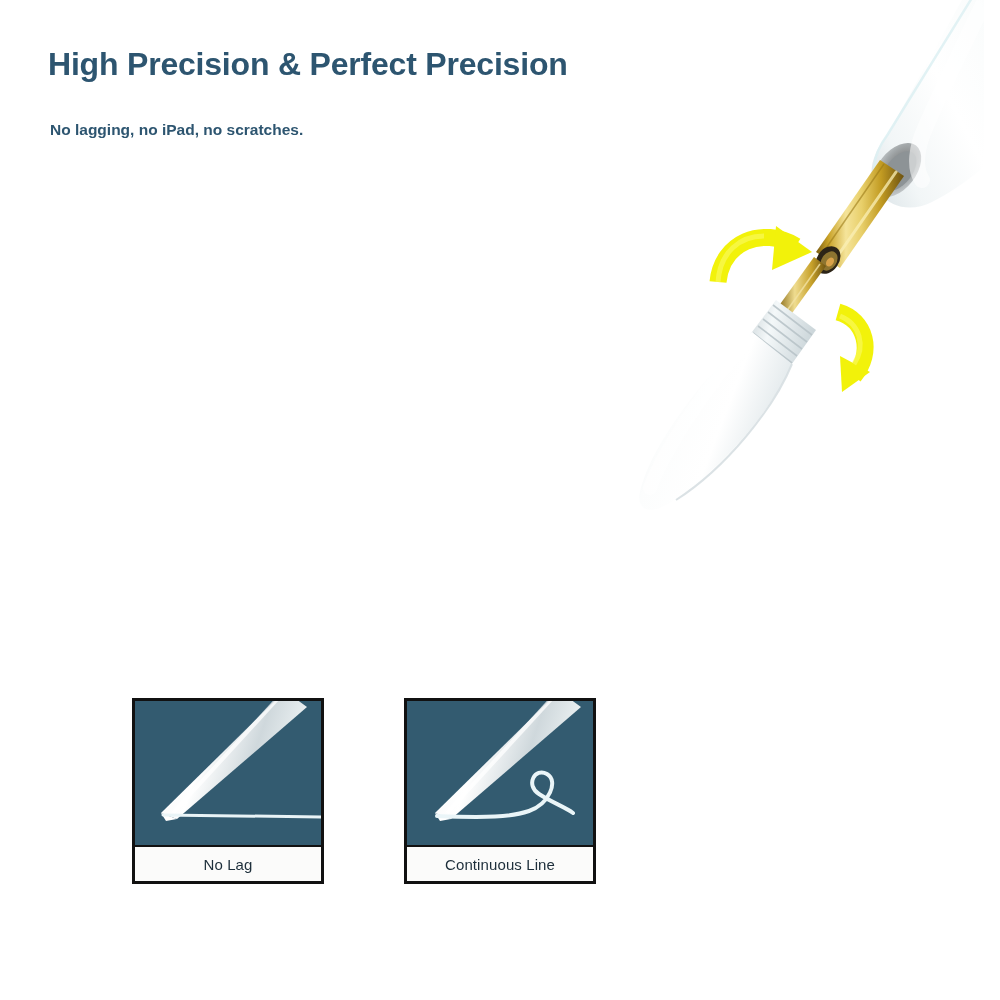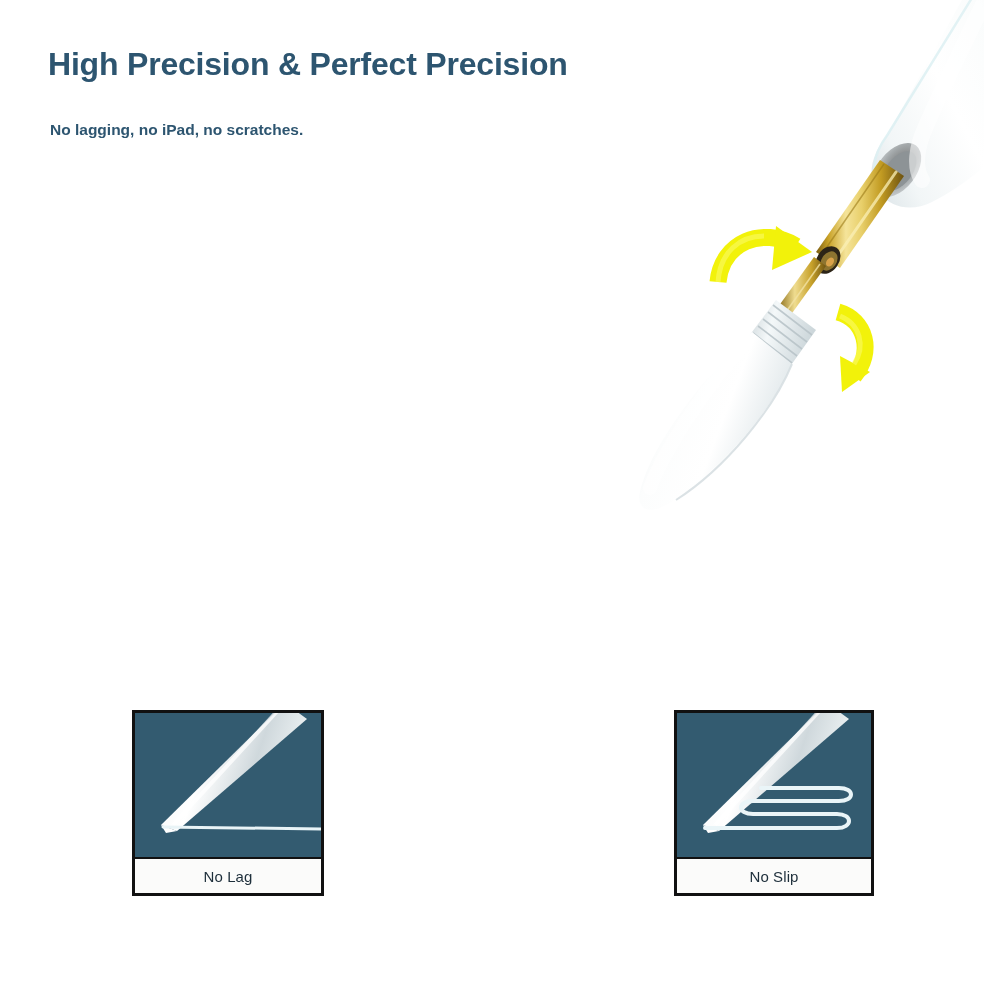--- a/index.html
+++ b/index.html
@@ -55,21 +55,21 @@
   
   .panels {
     position: absolute;
     left: 132px;
     top: 698px;
     width: 740px;
     height: 188px;
   }
   .panel {
     position: absolute;
-    top: 12px;
+    top: 0;
     width: 192px;
     height: 186px;
     border: 3px solid #111111;
     box-sizing: border-box;
     background: #335b70;
     overflow: hidden;
   }
   .panel.p0 { left: 0px; }
   .panel.p1 { left: 272px; }
   .panel.p2 { left: 542px; width: 200px; }
@@ -231,42 +231,39 @@
           <rect width="186" height="146" fill="#335b70"></rect>
           <path d="M 150 -10 L 172 6 L 42 118 L 26 112 Z" fill="url(#penA)"></path>
           <path d="M 26 112 L 42 118 L 31 120 Z" fill="#ffffff"></path>
           <path d="M 146 -6 L 38 112" fill="none" stroke="#ffffff" stroke-width="4" opacity="0.75"></path>
           <path d="M 28 114 L 190 116" stroke="#e9f4f7" stroke-width="3" fill="none" stroke-linecap="round"></path>
         </svg>
       </div>
       <div class="panel-label">No Lag</div>
     </div>
 
-
-    <div class="panel p2">
+    <div class="panel p1">
       <div class="panel-art">
-        <svg viewBox="0 0 194 146" xmlns="http://www.w3.org/2000/svg">
+        <svg viewBox="0 0 186 146" xmlns="http://www.w3.org/2000/svg">
           <defs>
-            <linearGradient id="penC" x1="0" y1="0" x2="1" y2="0.3">
+            <linearGradient id="penB" x1="0" y1="0" x2="1" y2="0.3">
               <stop offset="0%" stop-color="#f2f5f6"></stop>
               <stop offset="40%" stop-color="#ffffff"></stop>
               <stop offset="72%" stop-color="#cfd8dc"></stop>
               <stop offset="100%" stop-color="#eef3f4"></stop>
             </linearGradient>
           </defs>
-          <rect width="194" height="146" fill="#335b70"></rect>
-          <path d="M 150 -10 L 172 6 L 42 118 L 26 112 Z" fill="url(#penC)"></path>
-          <path d="M 26 112 L 42 118 L 31 120 Z" fill="#ffffff"></path>
-          <path d="M 146 -6 L 38 112" fill="none" stroke="#ffffff" stroke-width="4" opacity="0.75"></path>
-          <path d="M 28 115 L 160 115
-                   C 176 115 176 101 160 101
-                   L 76 101
-                   C 60 101 60 88 76 88
-                   L 162 88
-                   C 178 88 178 75 162 75
-                   L 84 75" fill="none" stroke="#eaf5f8" stroke-width="4" stroke-linecap="round" stroke-linejoin="round"></path>
+          <rect width="186" height="146" fill="#335b70"></rect>
+          <path d="M 152 -10 L 174 6 L 44 118 L 28 112 Z" fill="url(#penB)"></path>
+          <path d="M 28 112 L 44 118 L 33 120 Z" fill="#ffffff"></path>
+          <path d="M 148 -6 L 40 112" fill="none" stroke="#ffffff" stroke-width="4" opacity="0.75"></path>
+          <path d="M 30 115 C 80 117 104 116 122 110
+                   C 142 103 152 80 140 73
+                   C 128 66 118 84 132 93
+                   C 146 102 158 106 166 112" fill="none" stroke="#eaf5f8" stroke-width="4" stroke-linecap="round"></path>
         </svg>
       </div>
-      <div class="panel-label">No Slip</div>
+      <div class="panel-label">Continuous Line</div>
     </div>
+
 
   </div>
 </div>
 
 </body></html>

